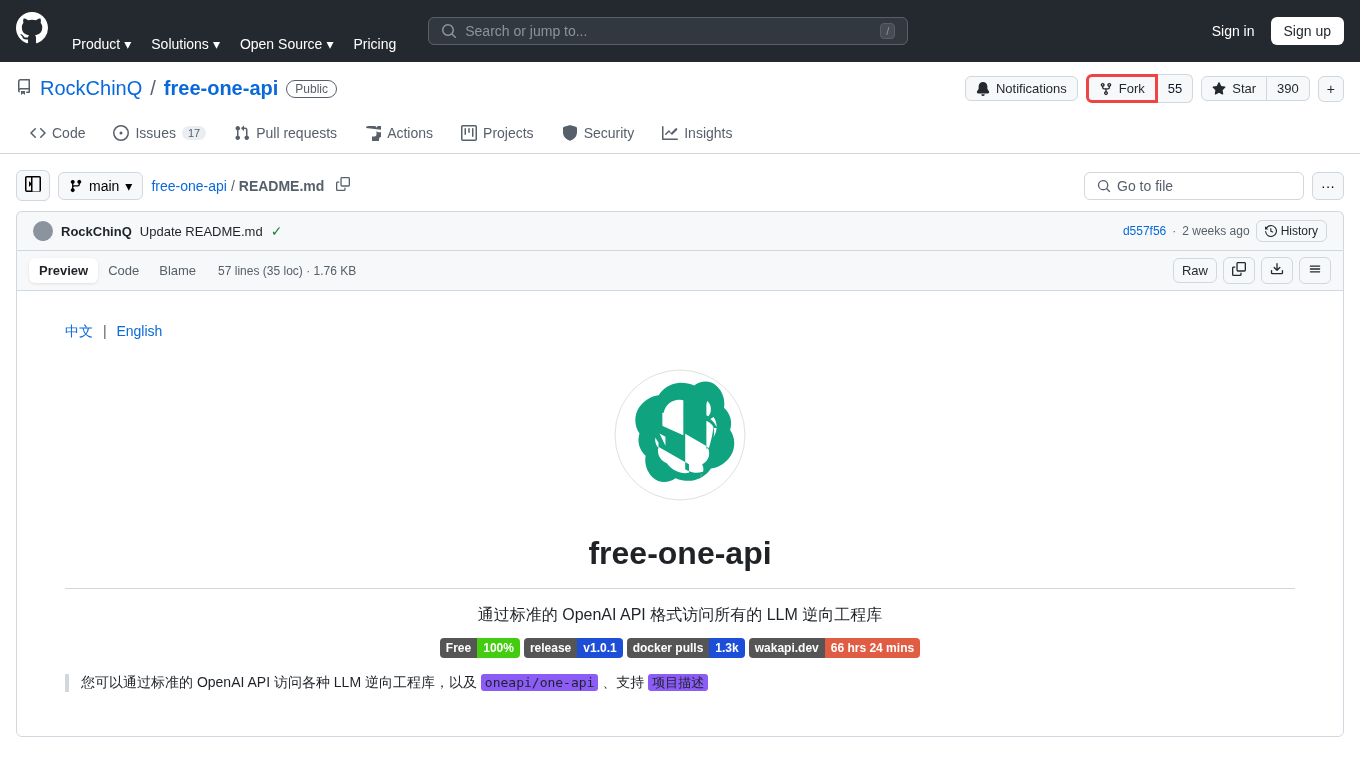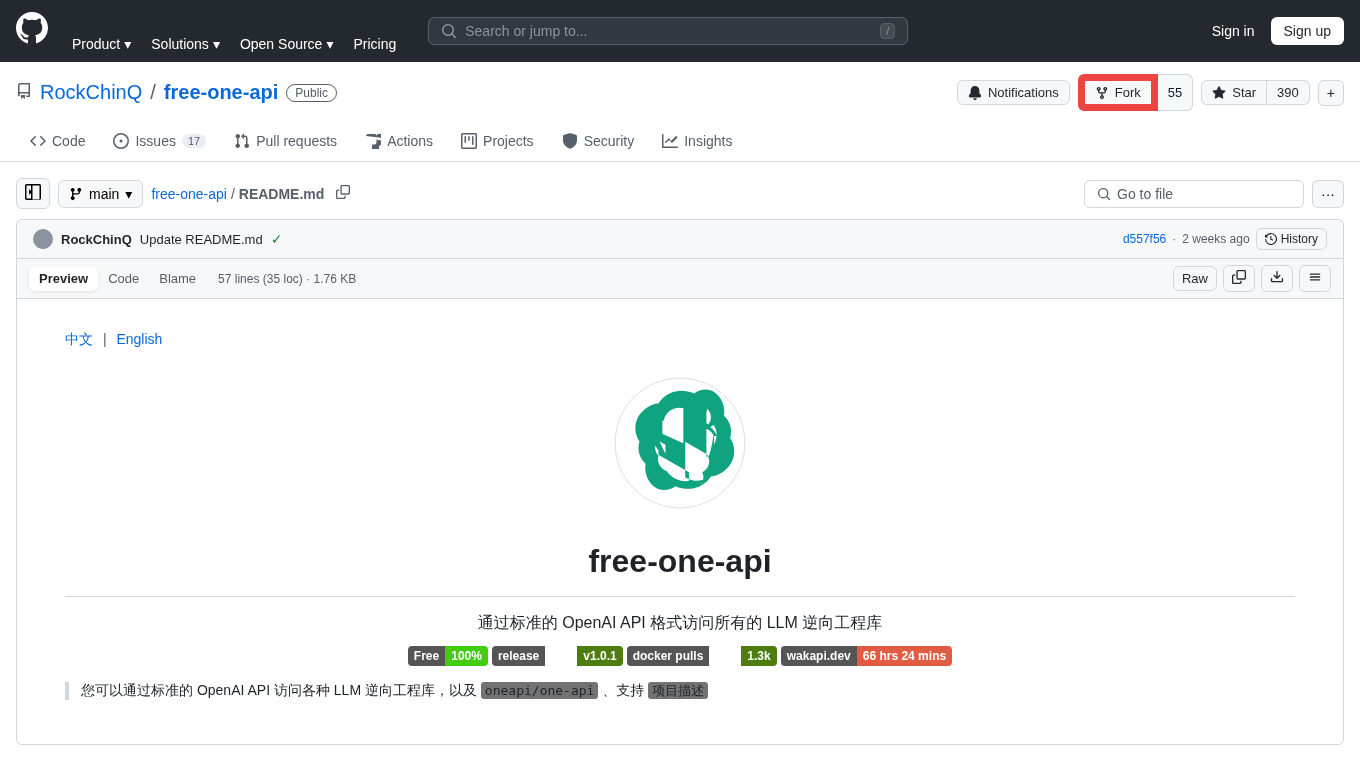--- a/index.html
+++ b/index.html
@@ -121,21 +121,21 @@
       padding: 4px 10px;
       cursor: pointer;
       font-size: 13px;
       color: #24292f;
     }
     .btn-fork {
       display: flex;
       align-items: center;
       gap: 6px;
       background: #f6f8fa;
-      border: 7px solid #ef4444;
+      border: 3px solid #ef4444;
       border-radius: 6px 0 0 6px;
       padding: 4px 10px;
       cursor: pointer;
       font-size: 13px;
       color: #24292f;
     }
     .btn-fork-count {
       background: #f6f8fa;
       border: 1px solid #d0d7de;
       border-left: none;
@@ -418,43 +418,42 @@
     .badge-right-green {
       padding: 0 6px;
       background: #4c1;
       color: #fff;
       height: 100%;
       display: flex;
       align-items: center;
     }
     .badge-right-blue {
       padding: 0 6px;
-      background: #4d7c0f;
+      background: #1d4ed8;
       color: #fff;
       height: 100%;
       display: flex;
       align-items: center;
-      margin-left: 32px;
     }
     .badge-right-orange {
       padding: 0 6px;
       background: #e05d44;
       color: #fff;
       height: 100%;
       display: flex;
       align-items: center;
     }
     .readme-bottom-text {
       font-size: 14px;
       color: #1f2328;
       margin: 12px 0;
     }
     .readme-bottom-text .highlight { 
       font-family: monospace;
-      background: #737373;
+      background: #8b5cf6;
       padding: 1px 4px;
       border-radius: 3px;
       font-size: 13px;
     }
     .blockquote-bar {
       border-left: 4px solid #d0d7de;
       margin: 8px 0;
       padding-left: 12px;
       color: #57606a;
     }

